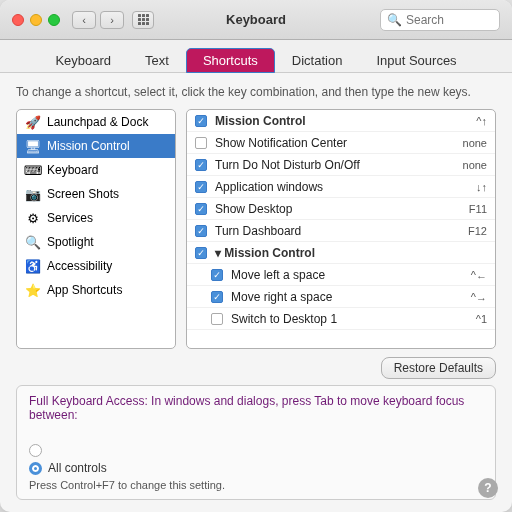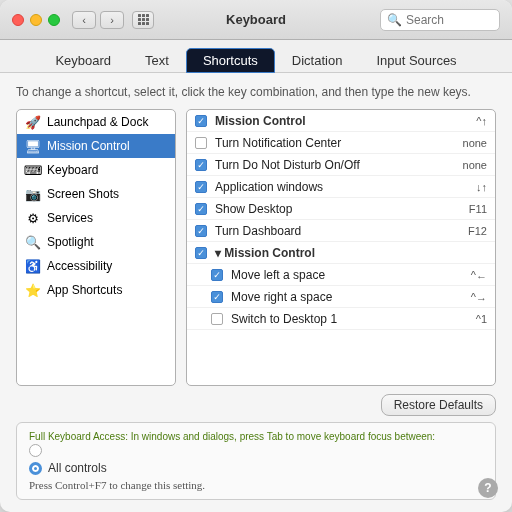--- a/index.html
+++ b/index.html
@@ -124,21 +124,21 @@
       padding: 4px 16px;
       font-size: 13px;
       color: #333;
       cursor: pointer;
       border: 1px solid transparent;
       border-radius: 5px 5px 0 0;
       background: transparent;
       margin-bottom: -1px;
     }
     .tab.active {
-      background: #0f172a;
+      background: #be185d;
       color: white;
       border-color: #3a7bc8;
     }
     
     .content {
       flex: 1;
       padding: 12px 16px;
       overflow: hidden;
       display: flex;
       flex-direction: column;
@@ -255,23 +255,23 @@
       cursor: pointer;
       color: #333;
     }
     .fka-section {
       border: 1px solid #ccc;
       border-radius: 6px;
       padding: 8px 12px;
       background: #fafafa;
     }
     .fka-title {
-      font-size: 10px;
-      color: #4d7c0f;
-      margin-bottom: 2px;
+      font-size: 12px;
+      color: #701a75;
+      margin-bottom: 22px;
     }
     .radio-row {
       display: flex;
       align-items: center;
       gap: 6px;
       margin-bottom: 4px;
     }
     .radio-circle {
       width: 13px;
       height: 13px;
@@ -280,21 +280,21 @@
       background: white;
       flex-shrink: 0;
     }
     .radio-circle.selected {
       border: 3px solid #4a90d9;
       background: white;
       box-shadow: inset 0 0 0 2px white;
       background: #4a90d9;
     }
     .radio-label { font-size: 12px; color: #333; }
-    .fka-hint { font-size: 11px; color: #555; margin-top: 2px; font-family: Liberation Serif, serif; }
+    .fka-hint { font-size: 11px; color: #555; margin-top: 2px; }
     .help-btn {
       position: absolute;
       bottom: 14px;
       right: 14px;
       width: 20px;
       height: 20px;
       border-radius: 50%;
       background: #aaa;
       color: white;
       display: flex;
@@ -392,21 +392,21 @@
       <div class="shortcuts-panel">
 
         <div class="shortcut-row">
           <div class="cb checked">✓</div>
           <span class="shortcut-name section-label">Mission Control</span>
           <span class="shortcut-key">^↑</span>
         </div>
 
         <div class="shortcut-row">
           <div class="cb"></div>
-          <span class="shortcut-name">Turn Notification Center</span>
+          <span class="shortcut-name">Show Notification Center</span>
           <span class="shortcut-key">none</span>
         </div>
 
         <div class="shortcut-row">
           <div class="cb checked">✓</div>
           <span class="shortcut-name">Turn Do Not Disturb On/Off</span>
           <span class="shortcut-key">none</span>
         </div>
 
         <div class="shortcut-row">

